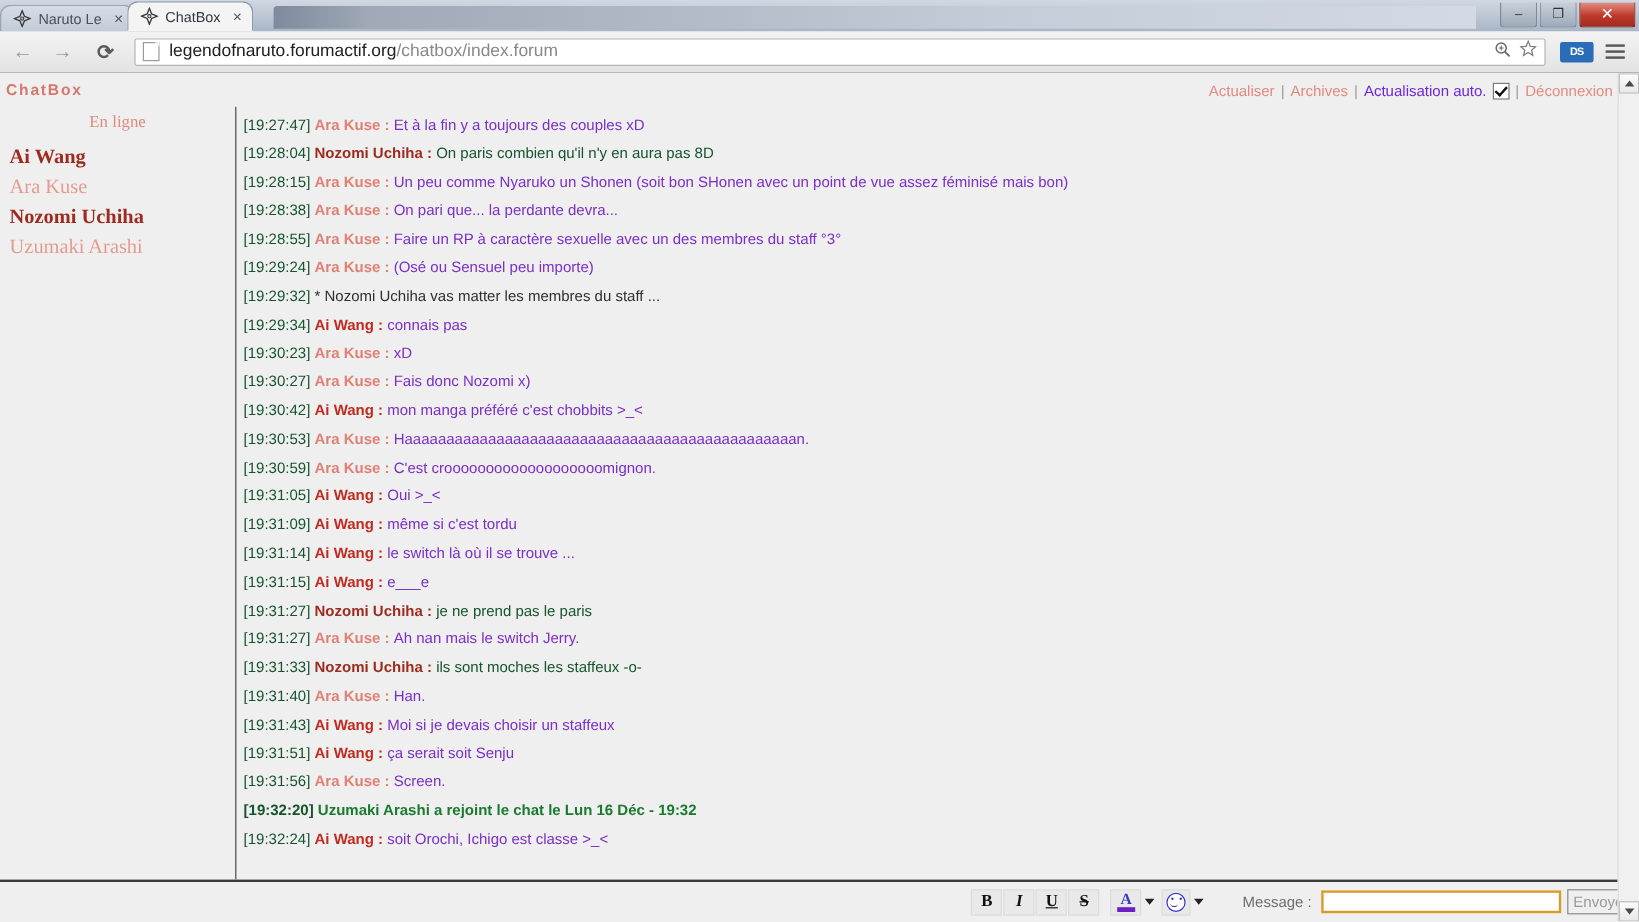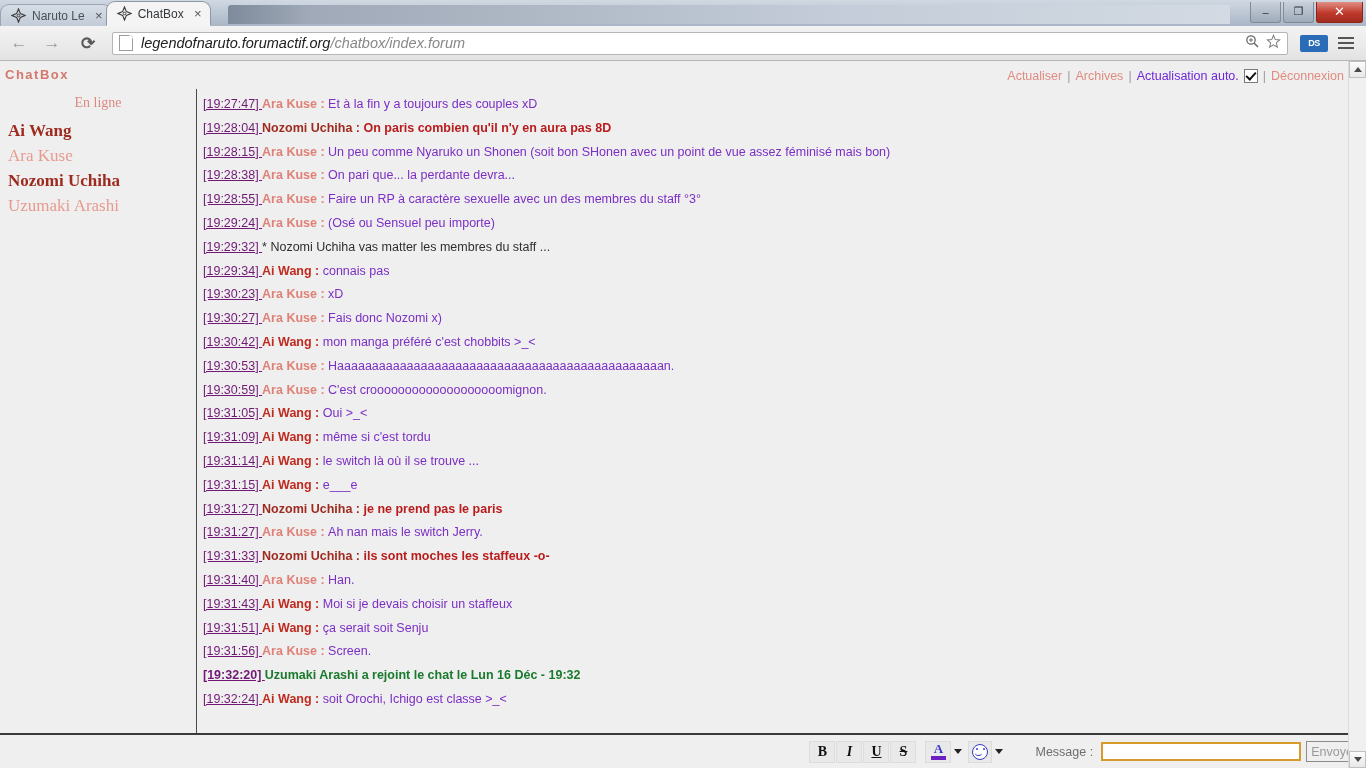--- a/index.html
+++ b/index.html
@@ -126,21 +126,20 @@
   .omnibox {
     flex: 1;
     height: 23px;
     margin: 0 6px 0 10px;
     background: #fff;
     border: 1px solid #b5b5b5;
     border-radius: 2px;
     display: flex; align-items: center;
     padding: 0 6px;
     box-sizing: border-box;
-    font-style: italic;
   }
   .page-icon {
     width: 12px; height: 14px;
     border: 1px solid #9b9b9b;
     background: #fff;
     margin-right: 8px;
     position: relative;
     flex: 0 0 12px;
   }
   .page-icon::after {
@@ -262,27 +261,27 @@
     overflow: hidden;
     padding: 4px 0 0 6px;
     box-sizing: border-box;
   }
   .msg {
     font-size: 12.5px;
     line-height: 23.8px;
     white-space: nowrap;
     font-family: "Liberation Sans", sans-serif;
   }
-  .ts { color: #701a75; text-decoration: underline; }
+  .ts { color: #14532d; }
   .uname { font-weight: bold; }
   .uname.ara { color: #e08178; font-weight: bold; }
   .uname.nozomi { color: #9e2b20; }
   .uname.aiwang { color: #c02b20; }
   .body { color: #7b2fc4; }
-  .body.nozomi { color: #b91c1c; font-weight: bold; }
+  .body.nozomi { color: #14532d; font-weight: normal; }
   .msg.action { color: #2f2f2f; }
   .msg.join { color: #1a7a2e; font-weight: bold; }
 
   
   .chat-scroll {
     width: 17px;
     background: #f1f1f1;
     border-left: 1px solid #d8d8d8;
     position: relative;
     flex: 0 0 17px;

